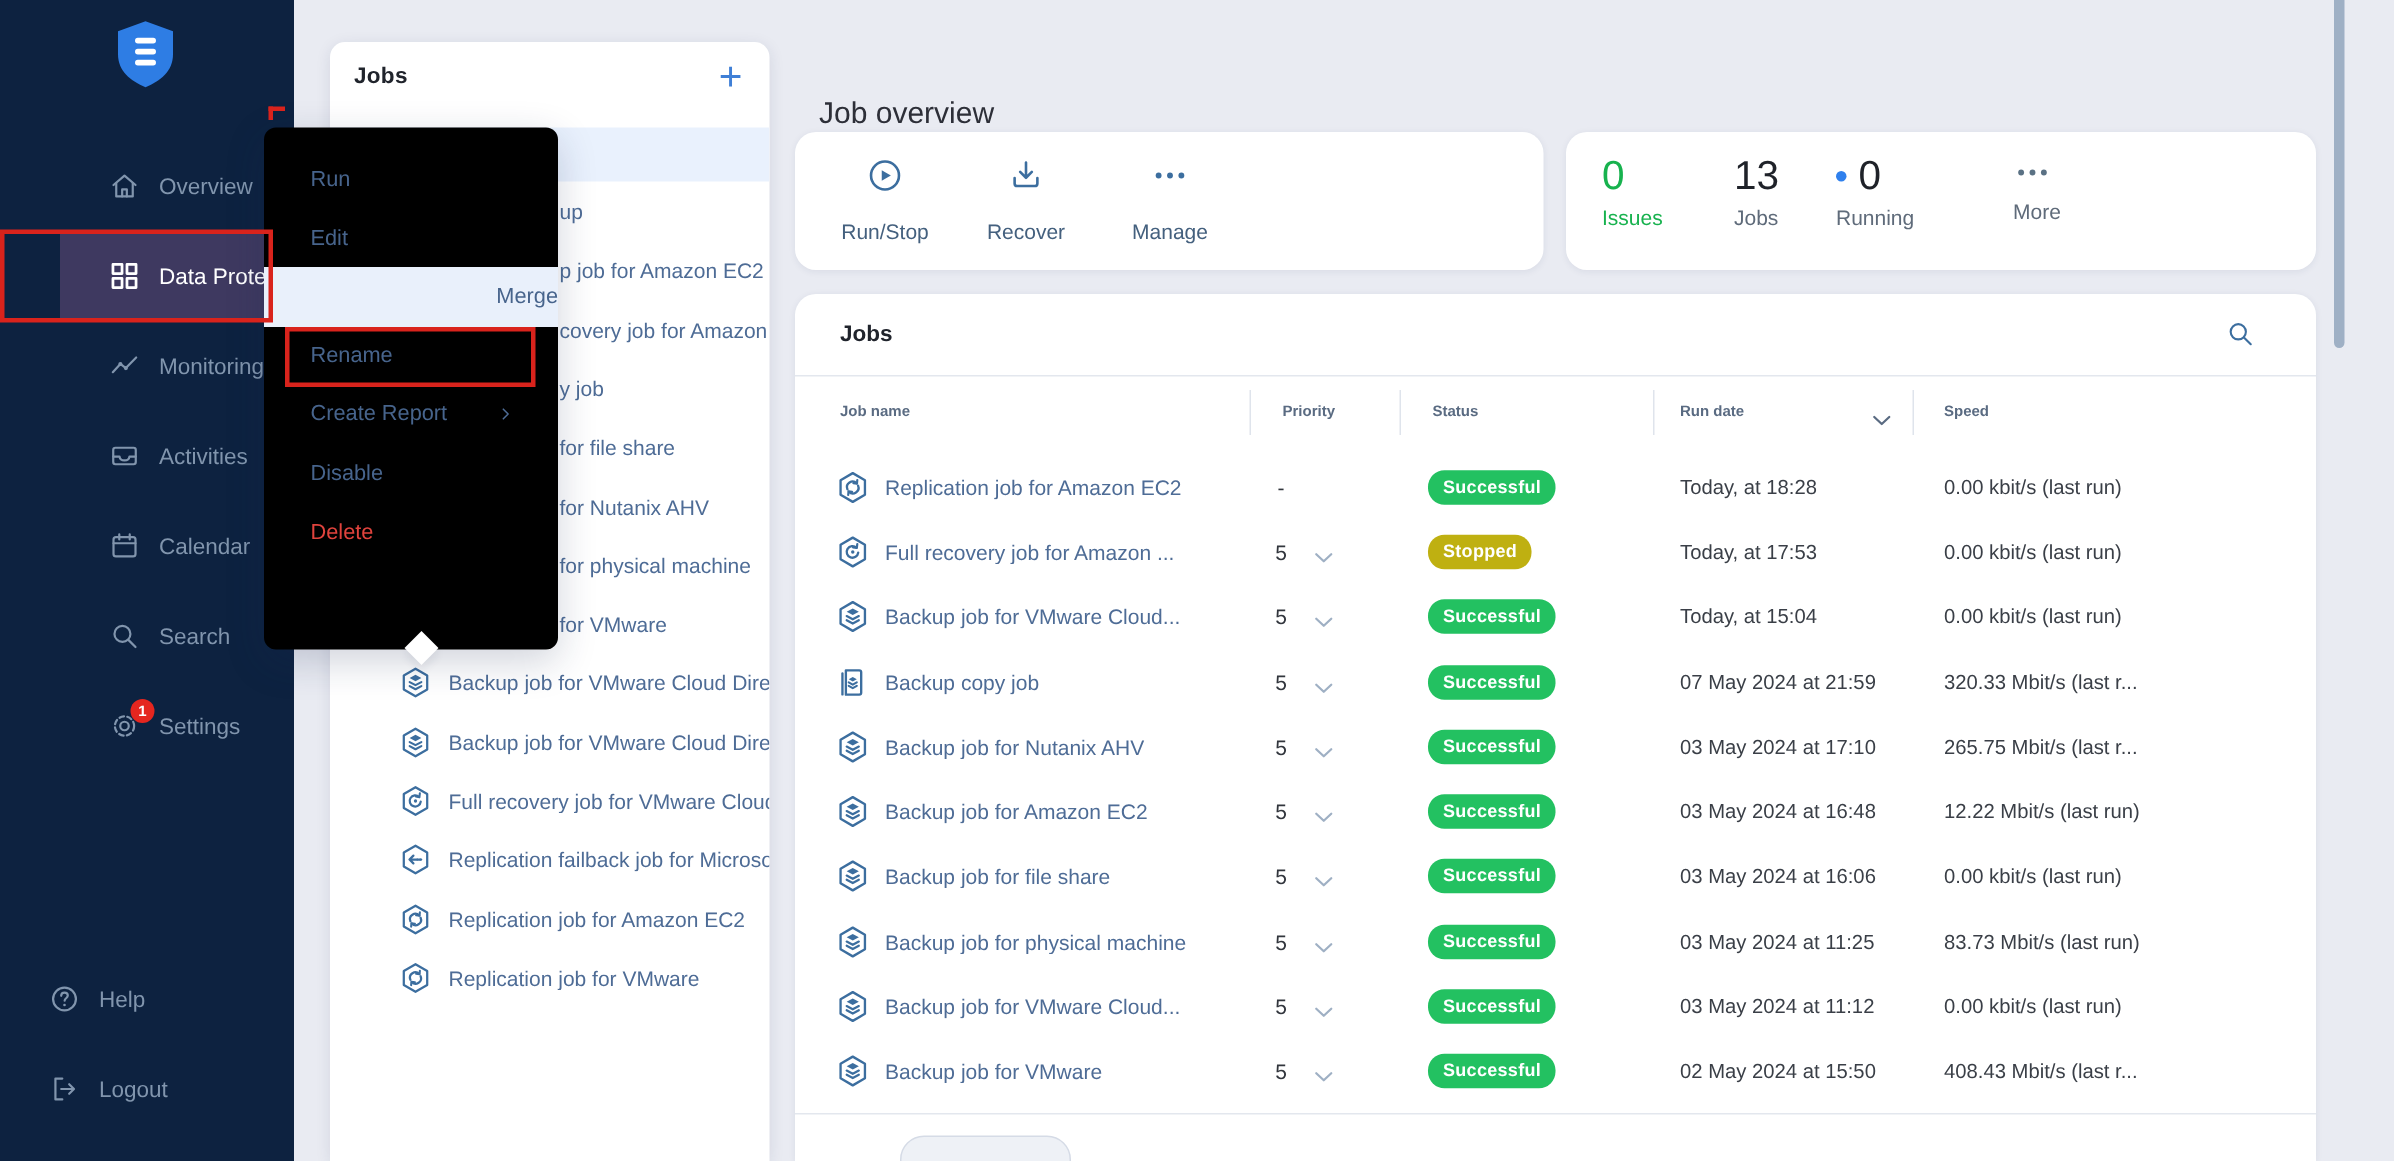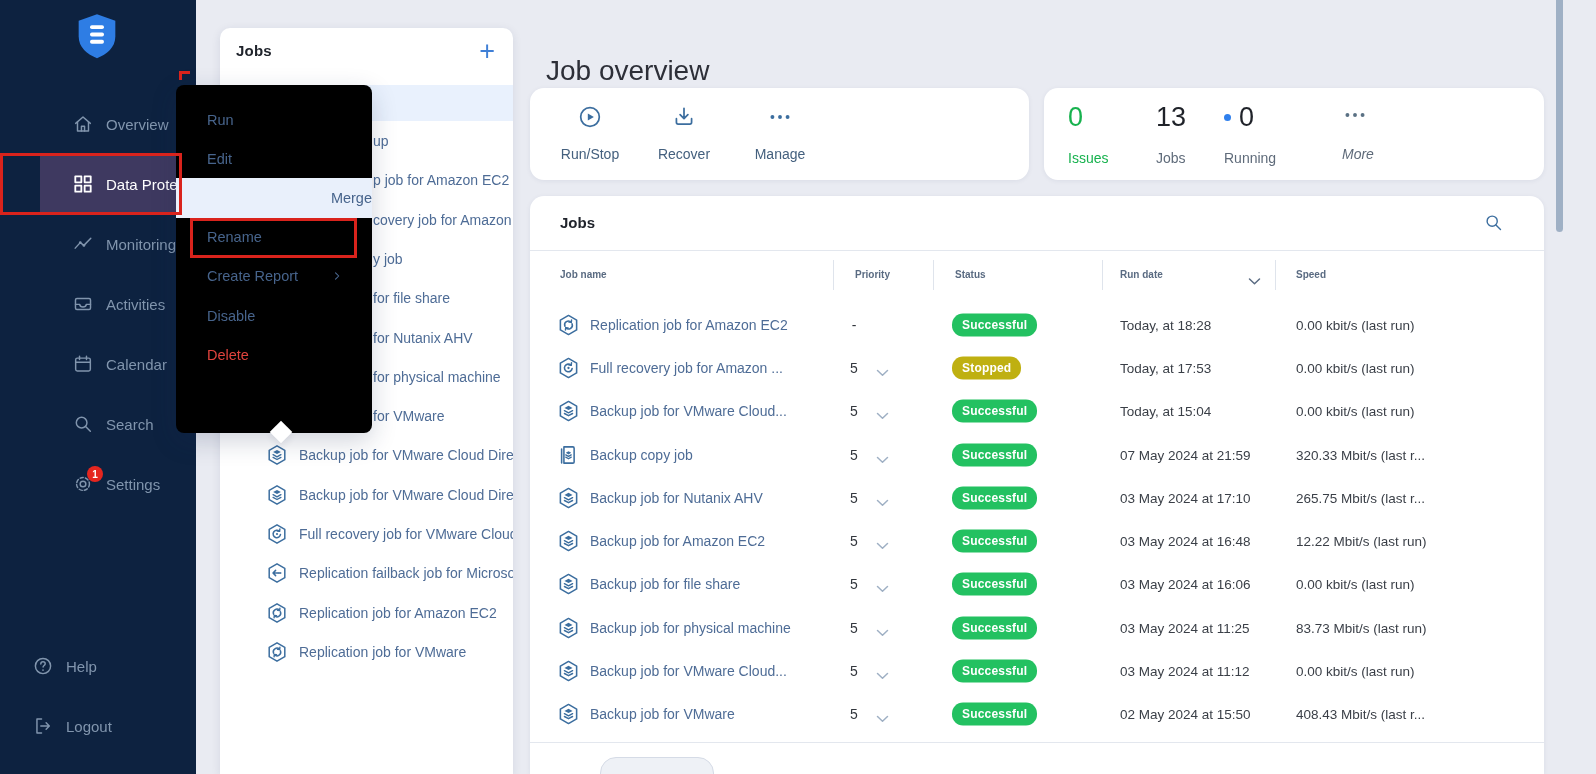--- a/index.html
+++ b/index.html
@@ -44,32 +44,32 @@
     box-shadow:0 8px 26px rgba(25,39,80,.20);z-index:30;padding-top:15px;box-sizing:border-box;}
   .ctx-item{position:relative;height:39.2px;display:flex;align-items:center;font-size:14.5px;color:#47648c;cursor:pointer;}
   .ctx-item .txt{margin-left:31px;}
   .ctx-item.highlight{background:#e9f0fb;justify-content:flex-end;}
   .ctx-item.danger{color:#e0433d;}
   .ctx-item .sub{position:absolute;right:28px;top:50%;transform:translateY(-50%);width:14px;height:14px;color:#4e6c96;}
   .ctx-item .sub svg{width:14px;height:14px;}
   .menu-arrow{position:absolute;left:97px;bottom:-7px;width:16px;height:16px;background:#fff;transform:rotate(45deg);
     box-shadow:3px 3px 6px rgba(25,39,80,.08);}
   
-  .page-title{position:absolute;left:546px;top:36px;font-size:28px;font-weight:400;color:#2d2f38;z-index:2;}
+  .page-title{position:absolute;left:546px;top:52px;font-size:20px;font-weight:400;color:#2d2f38;z-index:2;}
   .card{position:absolute;background:#fff;border-radius:14px;box-shadow:0 1px 5px rgba(25,39,80,.07);}
   .toolbar-card{left:530px;top:88px;width:499px;height:92px;}
   .tool-btn{position:absolute;top:16px;width:84px;height:62px;cursor:pointer;text-align:center;}
   .tool-btn .ticn{display:block;margin:0 auto;width:26px;height:26px;color:#3c6e9f;}
   .tool-btn .ticn svg{width:26px;height:26px;}
   .tool-btn .tlbl{display:block;margin-top:16px;font-size:14px;color:#44607e;}
   .stats-card{left:1044px;top:88px;width:500px;height:92px;}
   .stat{position:absolute;top:14px;cursor:pointer;}
   .stat .val{font-size:27px;color:#1f2229;line-height:30px;display:flex;align-items:center;}
   .stat .dot{width:7px;height:7px;border-radius:50%;margin-right:8px;}
-  .stat .slbl{font-size:14px;color:#5f6b7a;margin-top:18px;}
+  .stat .slbl{font-size:14px;color:#5f6b7a;margin-top:5px;}
   .stat .more-icn{width:26px;height:26px;color:#5a7184;}
   .stat .more-icn svg{width:26px;height:26px;}
   
   .table-card{left:530px;top:196px;width:1014px;height:578px;border-radius:14px 14px 0 0;}
   .table-title{position:absolute;left:30px;top:18px;font-size:15px;font-weight:bold;color:#20242c;}
   .table-search{position:absolute;right:40px;top:16px;width:21px;height:21px;color:#3c6e9f;cursor:pointer;}
   .table-search svg{width:21px;height:21px;}
   .thead-divider{position:absolute;left:0;top:54px;width:100%;height:1px;background:#e3e7ee;}
   .col-h{position:absolute;top:73px;font-size:10px;font-weight:bold;color:#5a6b82;cursor:pointer;}
   .col-sep{position:absolute;top:64px;height:30px;width:1px;background:#dfe4ec;}
@@ -363,21 +363,21 @@
       </div>
       <div class="slbl">Jobs</div>
     </div>
     <div class="stat" style="left: 180px;">
       <div class="val">
         <span class="dot" style="background: rgb(47, 128, 237);"></span>
         <span>0</span>
       </div>
       <div class="slbl">Running</div>
     </div>
-    <div class="stat" style="left: 298px; font-style: italic;">
+    <div class="stat" style="left: 298px;">
       <div class="val">
         <span class="more-icn"><svg viewBox="0 0 24 24" fill="none" stroke="currentColor" stroke-width="1.6" stroke-linecap="round" stroke-linejoin="round">
             <circle cx="5" cy="12" r="1.8" fill="currentColor" stroke="none"></circle>
             <circle cx="12" cy="12" r="1.8" fill="currentColor" stroke="none"></circle>
             <circle cx="19" cy="12" r="1.8" fill="currentColor" stroke="none"></circle>
           </svg></span>
       </div>
       <div class="slbl">More</div>
     </div>
   </section>

